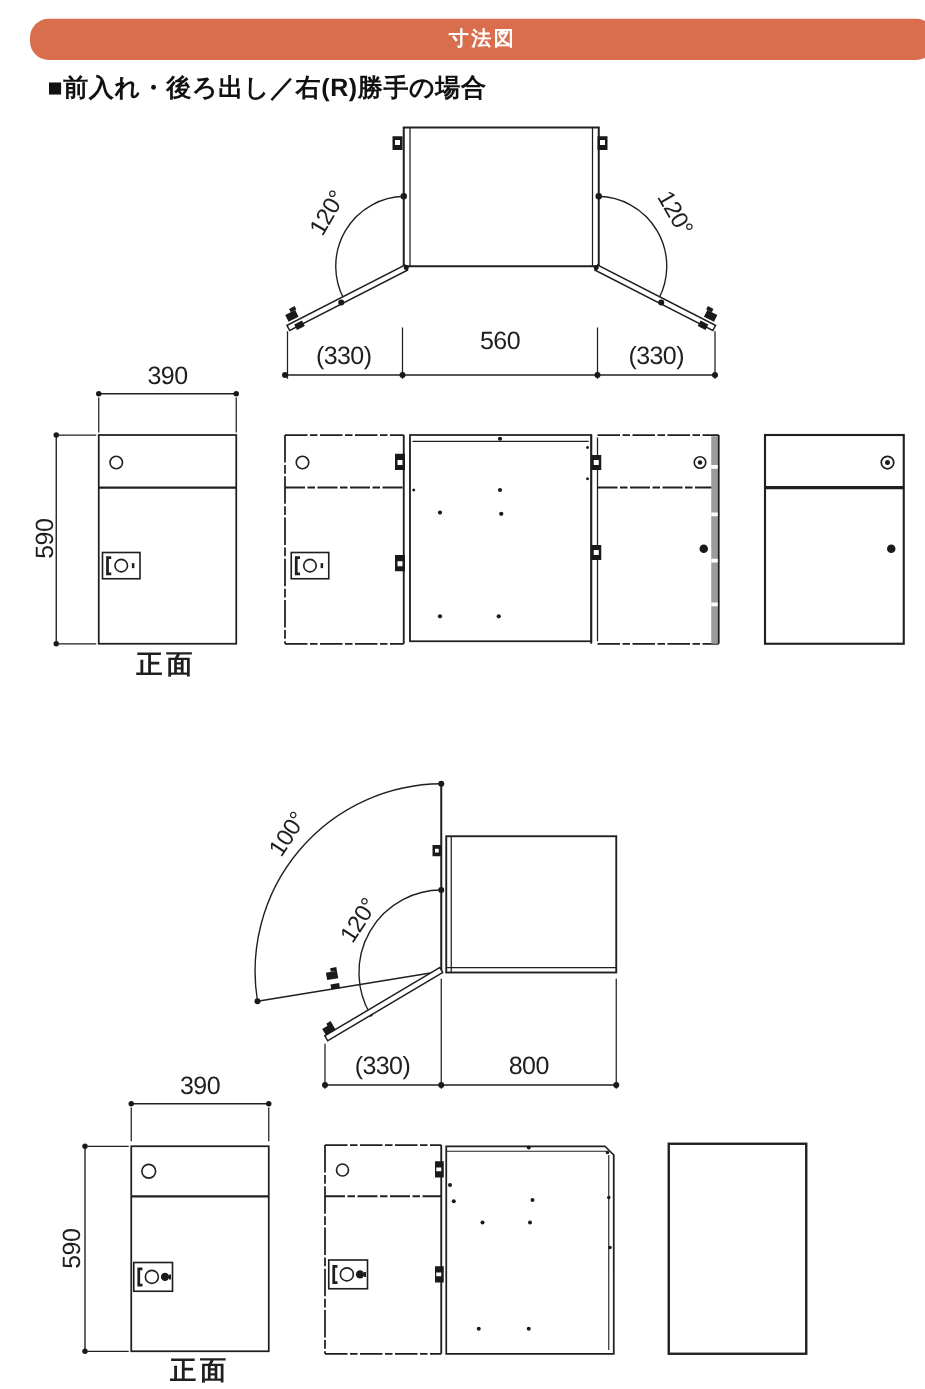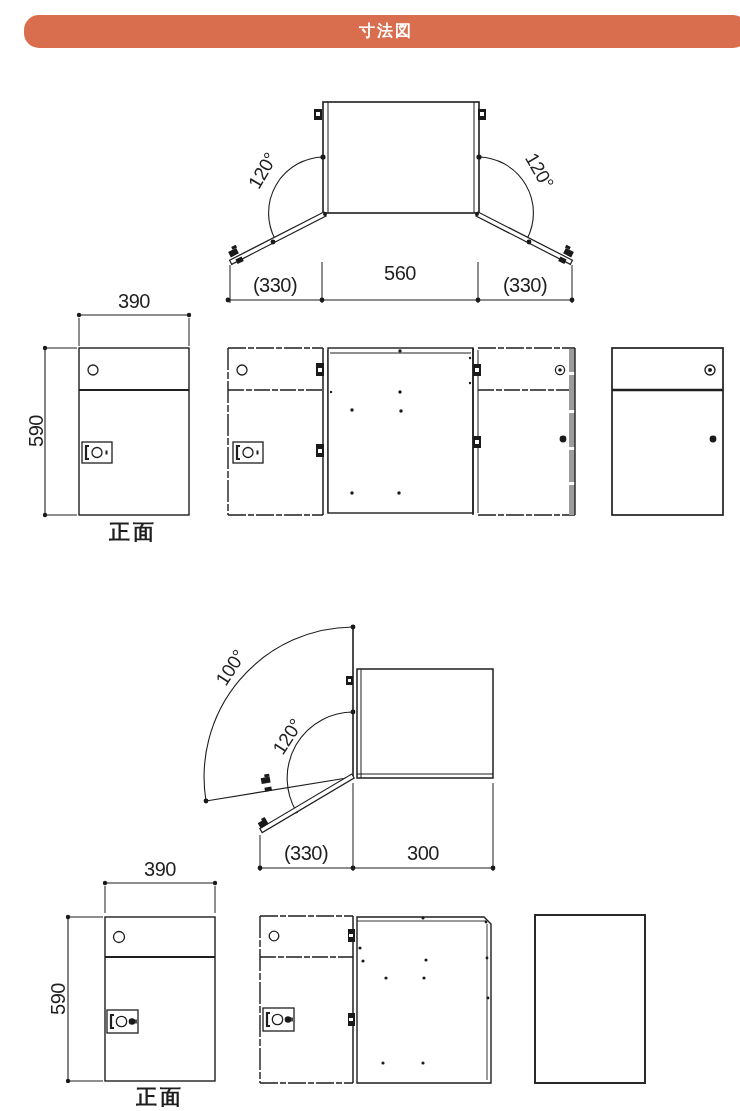--- a/index.html
+++ b/index.html
@@ -23,20 +23,21 @@
 </style>
 </head>
 <body>
 
 <div class="page">
 
   <div class="banner">
     <span class="banner-title">寸法図</span>
   </div>
 
+  <h2 class="heading" style="left:38px;top:57px;">■前入れ・後ろ出し／右(R)勝手の場合</h2>
 
   <svg style="left:170px;top:92px;" width="420" height="220" viewBox="170 92 420 220">
     <g stroke="#1f1f1f" fill="none" stroke-width="1.4">
 
       <rect x="323" y="102" width="156" height="111" fill="#fff" stroke-width="1.6"></rect>
       <line x1="328" y1="102" x2="328" y2="213" stroke-width="1"></line>
       <line x1="474" y1="102" x2="474" y2="213" stroke-width="1"></line>
 
       <g stroke="none" fill="#1a1a1a">
         <rect x="314" y="109" width="8" height="11"></rect>
@@ -237,21 +238,21 @@
         <circle cx="260" cy="868" r="2.4"></circle>
           <circle cx="353" cy="868" r="2.4"></circle>
           <circle cx="493" cy="868" r="2.4"></circle>
       </g>
     </g>
   </svg>
 
   <div class="lbl ang rot-m57" style="left:204px;top:657px;width:54px;">100°</div>
   <div class="lbl ang rot-m57" style="left:261px;top:726px;width:54px;">120°</div>
   <div class="lbl" style="left:271px;top:842px;width:70px;">(330)</div>
-  <div class="lbl" style="left:388px;top:842px;width:70px;">300</div>
+  <div class="lbl" style="left:388px;top:842px;width:70px;">800</div>
 
   <svg style="left:40px;top:868px;" width="660" height="243" viewBox="40 868 660 243">
     <g stroke="#1f1f1f" fill="none" stroke-width="1.4">
 
       <g>
         <line x1="105" y1="886" x2="105" y2="913" stroke-width="1"></line>
         <line x1="215" y1="886" x2="215" y2="913" stroke-width="1"></line>
         <line x1="105" y1="883" x2="215" y2="883" stroke-width="1.1"></line>
         <circle cx="105" cy="883" r="2.2" fill="#1a1a1a" stroke="none"></circle>
         <circle cx="215" cy="883" r="2.2" fill="#1a1a1a" stroke="none"></circle>

